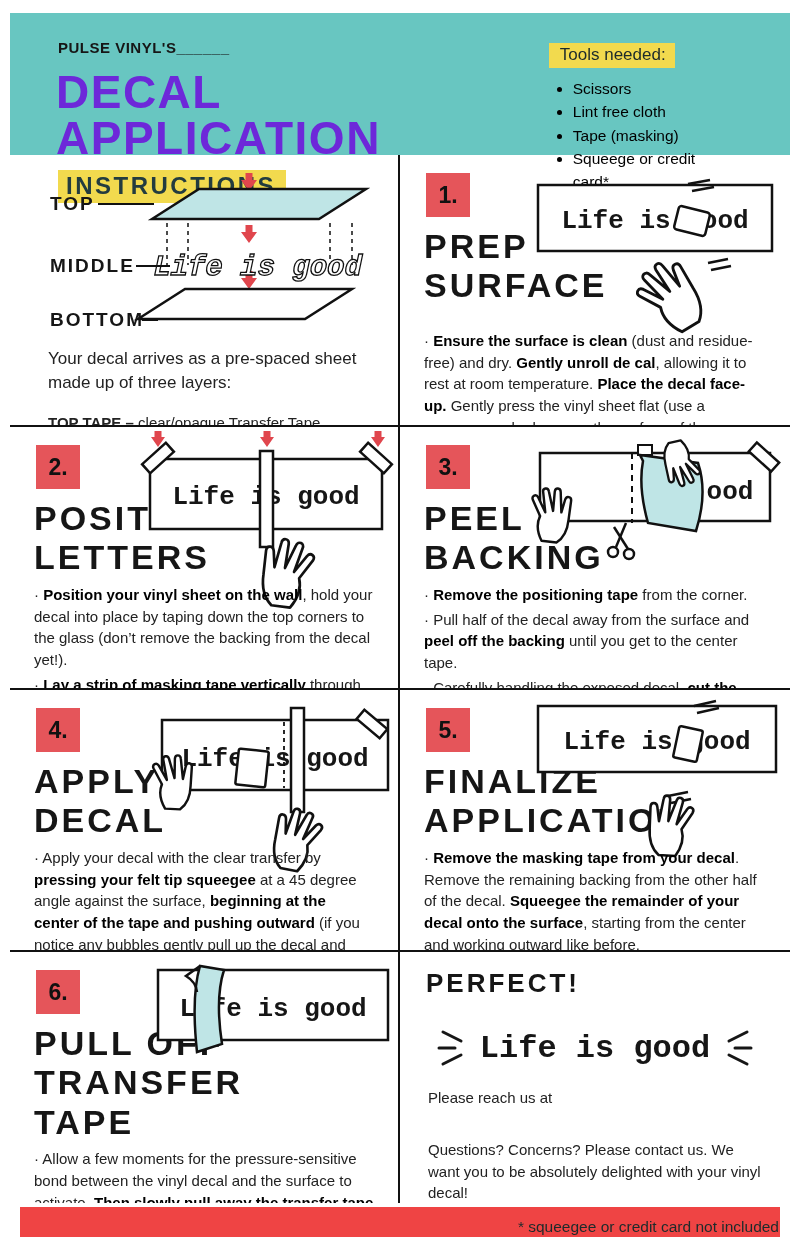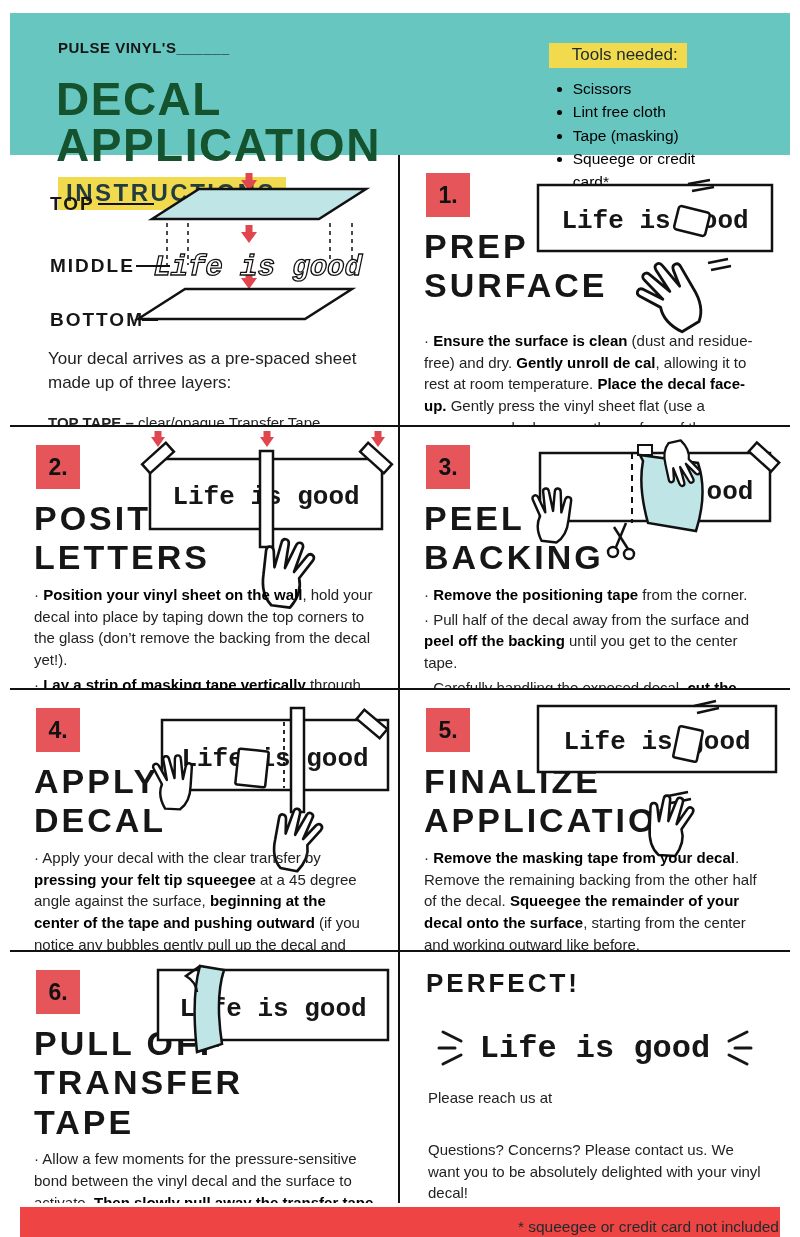--- a/index.html
+++ b/index.html
@@ -2,24 +2,24 @@
 <html><head>
 <meta charset="utf-8">
 <style>
   html,body{margin:0;padding:0;background:#fff;}
   body{width:800px;height:1237px;font-family:"Liberation Sans",sans-serif;color:#222;position:relative;}
   .page{padding:13px 10px 0 10px;box-sizing:border-box;}
 
   
   .header{background:var(--teal,#68c6c1);height:142px;box-sizing:border-box;display:flex;justify-content:space-between;padding:22px 30px 0 48px;}
   .brand{font-size:15px;font-weight:700;letter-spacing:.5px;color:#161616;margin-top:4px;}
-  .main-title{font-size:46px;font-weight:800;letter-spacing:1.5px;color:#14532d;margin:20px 0 9px -2px;line-height:1;}
+  .main-title{font-size:46px;font-weight:800;letter-spacing:1.5px;color:#6d28d9;margin:13px 0 9px -2px;line-height:1;}
   .instructions-badge{display:inline-block;background:#f2da4e;color:#233c3f;font-size:24px;font-weight:700;letter-spacing:2.5px;padding:2px 10px 3px 8px;}
   .tools{margin-top:8px;margin-right:28px;}
-  .tools-title{display:inline-block;background:#f2da4e;color:#1c2b2b;font-size:17px;padding:2px 9px 3px 23px;}
+  .tools-title{display:inline-block;background:#f2da4e;color:#1c2b2b;font-size:17px;padding:2px 9px 3px 11px;}
   .tools ul{margin:9px 0 0 0;padding-left:24px;}
   .tools li{font-size:15.5px;color:#000000;line-height:1.5;}
 
   
   .content{display:grid;grid-template-columns:1fr 1fr;grid-template-rows:272px 263px 262px 251px;}
   .cell{box-sizing:border-box;padding:12px 24px 6px 24px;position:relative;overflow:hidden;}
   .cell.v{border-right:2px solid #111;}
   .cell.h{border-bottom:2px solid #111;}
 
   .badge{width:44px;height:44px;background:#e5555a;color:#111;font-size:23px;font-weight:700;display:flex;align-items:center;justify-content:center;margin:6px 0 10px 2px;}

